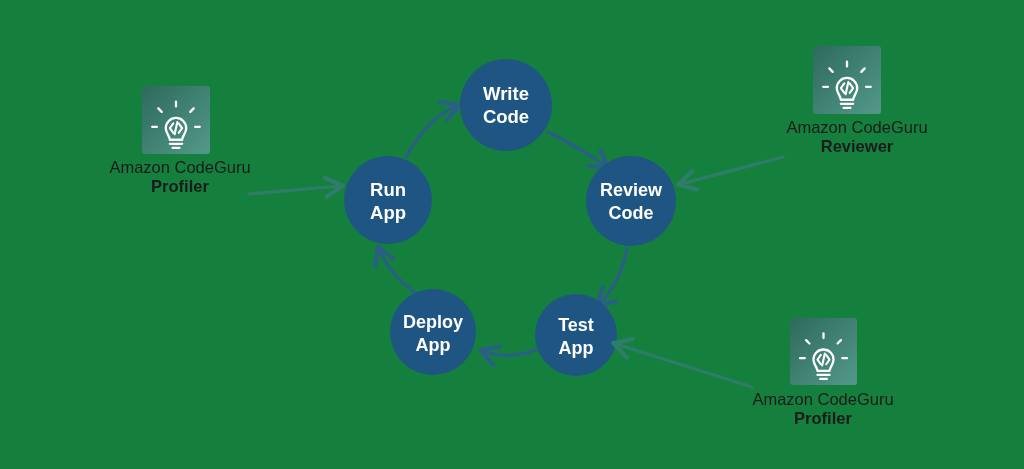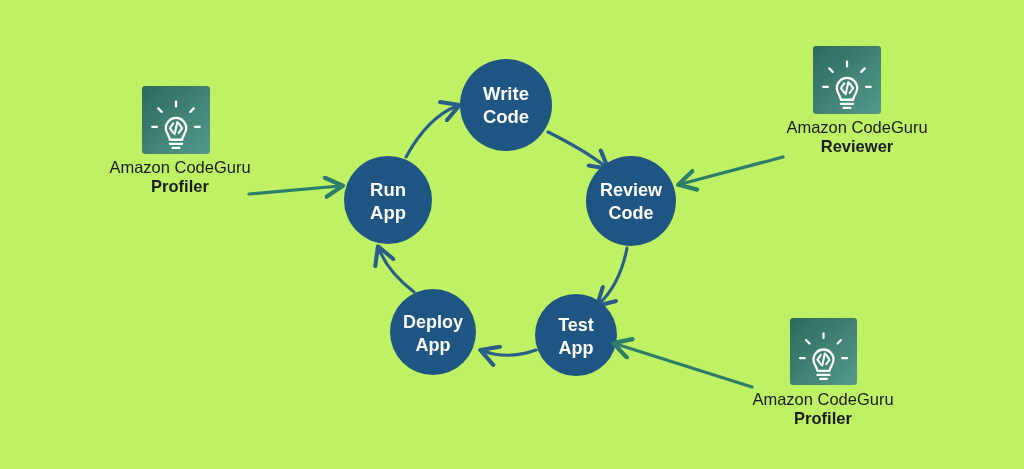--- a/index.html
+++ b/index.html
@@ -7,21 +7,21 @@
     padding: 0;
     background: #ffffff;
   }
   body {
     font-family: "Liberation Sans", sans-serif;
   }
   #canvas {
     position: relative;
     width: 1024px;
     height: 469px;
-    background: #bef264;
+    background: #15803d;
     overflow: hidden;
   }
   #diagram-svg {
     position: absolute;
     left: 0;
     top: 0;
     width: 1024px;
     height: 469px;
   }
   .node-label {

